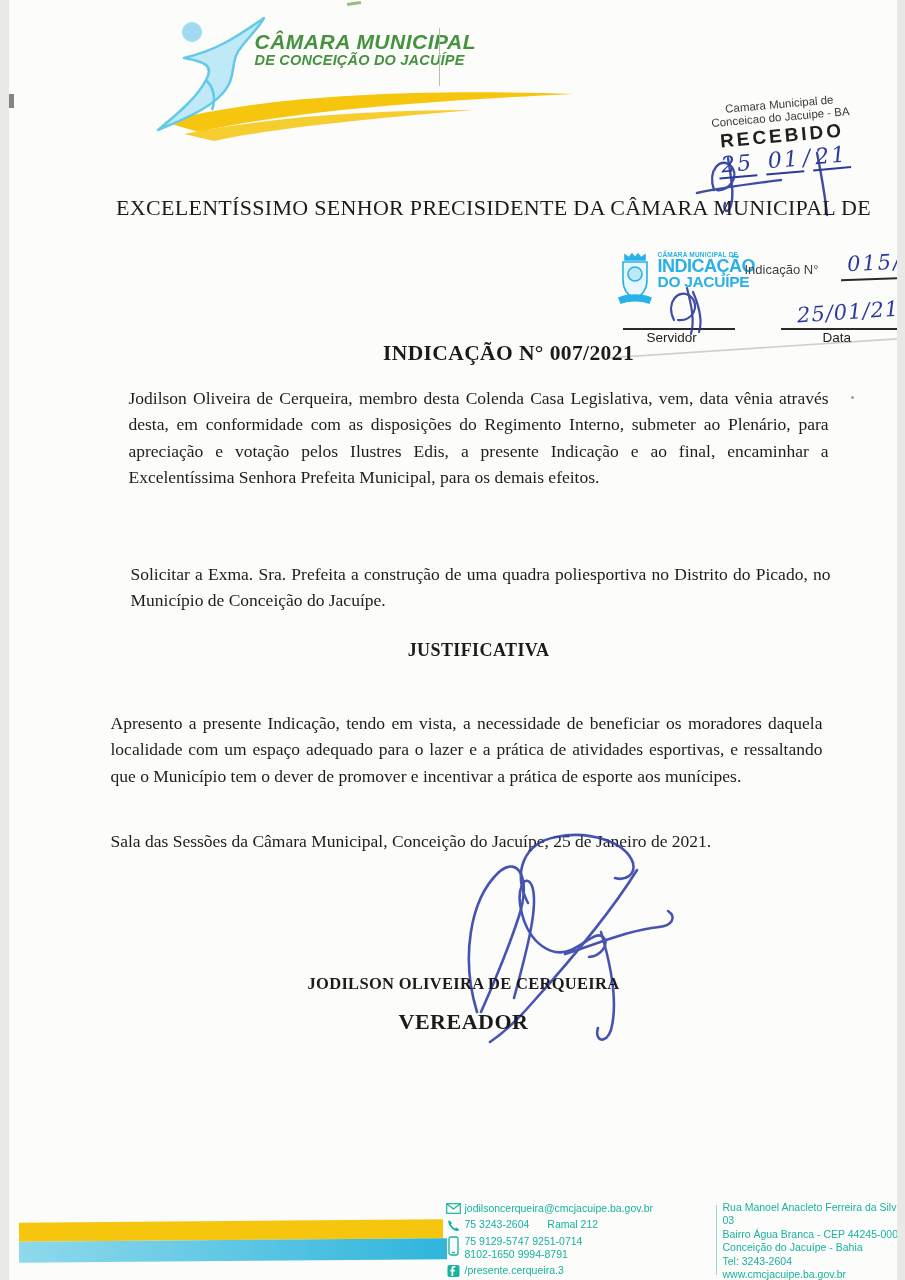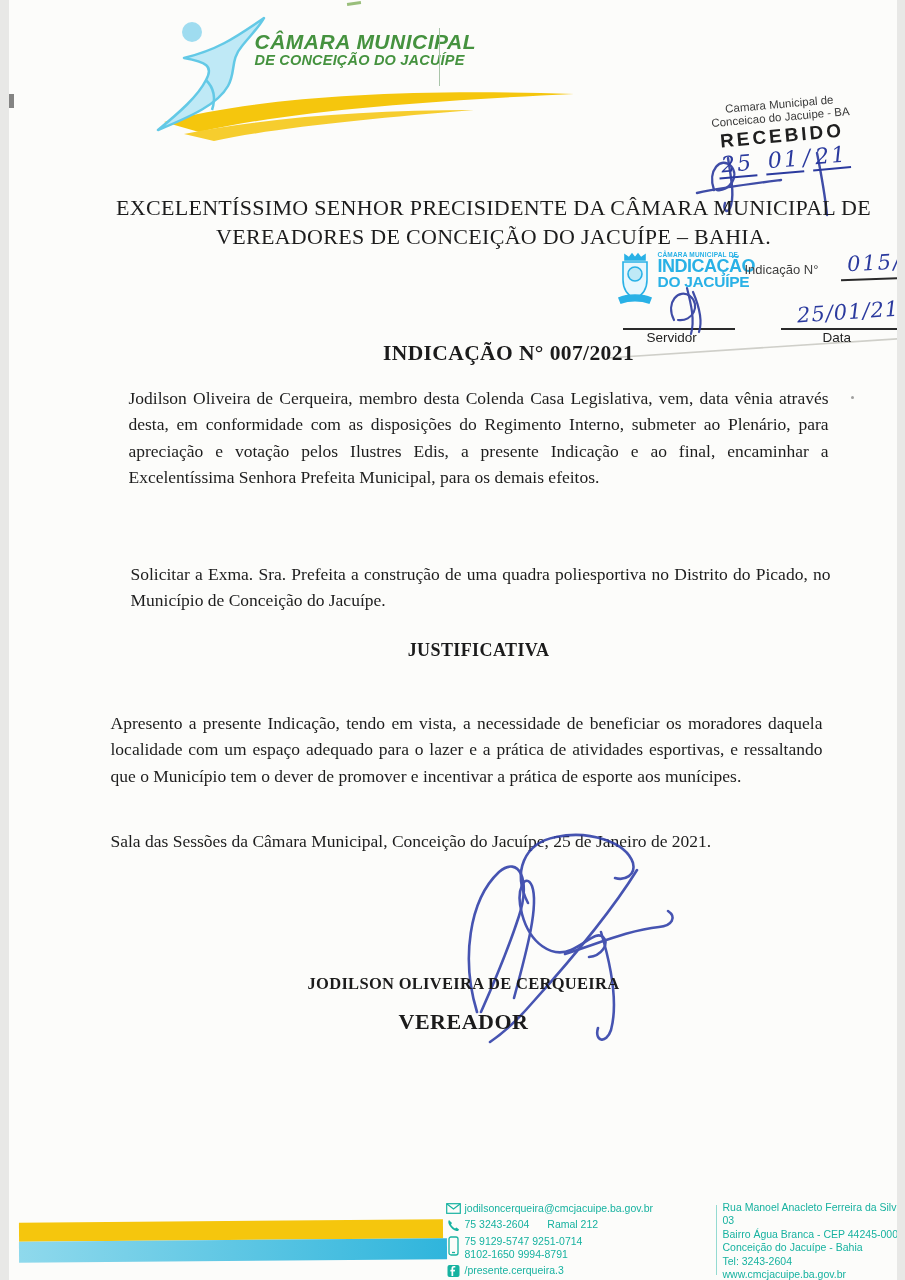--- a/index.html
+++ b/index.html
@@ -109,21 +109,20 @@
     <g fill="none" stroke="#2b3a9e" stroke-width="2.4" stroke-linecap="round" opacity=".9">
       <path d="M 25,45 C 18,25 32,11 42,21 C 51,31 40,47 28,45"></path>
       <path d="M 39,13 C 42,33 46,51 41,63 C 38,69 34,65 36,58"></path>
       <path d="M 8,48 C 35,42 68,38 92,35"></path>
       <path d="M 128,8 C 132,28 136,50 138,70"></path>
     </g>
   </svg>
 
   <div class="abs" id="addressee">
     <div>EXCELENTÍSSIMO SENHOR PRECISIDENTE DA CÂMARA MUNICIPAL DE</div>
-    <div>VEREADORES DE CONCEIÇÃO DO JACUÍPE – BAHIA.</div>
   </div>
 
   <svg class="abs" style="left:560px;top:330px;" width="345" height="32" viewBox="0 0 345 32">
     <path d="M 38,28 L 342,8" stroke="#cfcfc9" stroke-width="1.6" fill="none"></path>
   </svg>
   <div class="abs" id="sticker">
     <div id="sticker-head">
       <svg width="36" height="58" viewBox="0 0 36 58">
         <g stroke="#29b1e6" fill="#e8f7fd" stroke-width="1.6">
           <path d="M 8,8 L 8,3 L 12,6 L 15,2 L 18,6 L 21,2 L 24,6 L 28,3 L 28,8 Z" fill="#29b1e6"></path>

